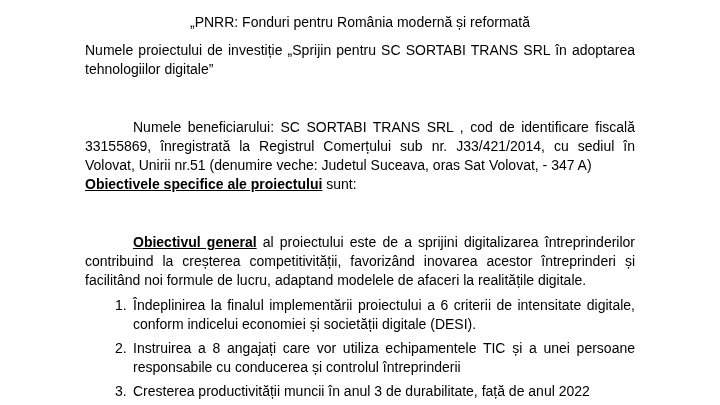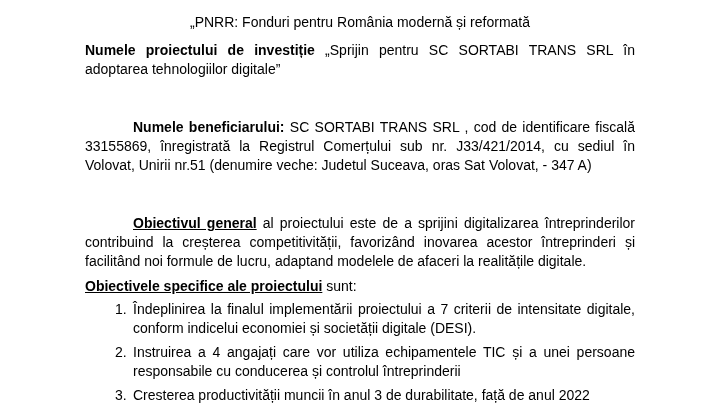--- a/index.html
+++ b/index.html
@@ -31,21 +31,21 @@
   .heading .h-line { display: block; }
   .heading .h-bold { font-weight: bold; }
   p.para {
     margin: 0 0 5px 0;
     text-align: justify;
   }
   p.indent { text-indent: 48px; margin-top: 39px; }
   p.mb0 { margin-bottom: 0; }
   p.mb6 { margin-bottom: 6px; }
   p.mb4 { margin-bottom: 4px; }
-  .b  { font-weight: bold; }
+  .b  { font-weight: normal; }
   .bu { font-weight: bold; text-decoration: underline; }
   .list-item {
     display: flex;
     margin: 0 0 5px 0;
   }
   .list-num {
     flex: 0 0 18px;
     margin-left: 30px;
   }
   .list-text {
@@ -60,32 +60,32 @@
 
   <div class="heading">
     <span class="h-line">„PNRR: Fonduri pentru România modernă și reformată</span>
   </div>
 
   <p class="para"><span class="b">Numele proiectului de investiție</span><span> „Sprijin pentru SC SORTABI TRANS SRL în adoptarea tehnologiilor digitale”</span></p>
 
   <p class="para indent mb0"><span class="b">Numele beneficiarului:</span><span> SC SORTABI TRANS SRL , cod de identificare fiscală 33155869, înregistrată la Registrul Comerțului sub nr. J33/421/2014, cu sediul în Volovat, Unirii nr.51 (denumire veche: Judetul Suceava, oras Sat Volovat, - 347 A)</span></p>
 
 
+  <p class="para mb4"><span class="bu">Obiectivele specifice ale proiectului</span><span> sunt:</span></p>
+
   <p class="para indent mb6"><span class="bu">Obiectivul general</span><span> al proiectului este de a sprijini digitalizarea întreprinderilor contribuind la creșterea competitivității, favorizând inovarea acestor întreprinderi și facilitând noi formule de lucru, adaptand modelele de afaceri la realitățile digitale.</span></p>
-
-  <p class="para mb4"><span class="bu">Obiectivele specifice ale proiectului</span><span> sunt:</span></p>
 
   <div class="list-item">
     <span class="list-num">1.</span>
-    <span class="list-text">Îndeplinirea la finalul implementării proiectului a 7  criterii de intensitate digitale, conform indicelui economiei și societății digitale (DESI).</span>
+    <span class="list-text">Îndeplinirea la finalul implementării proiectului a 6  criterii de intensitate digitale, conform indicelui economiei și societății digitale (DESI).</span>
   </div>
 
   <div class="list-item">
     <span class="list-num">2.</span>
-    <span class="list-text">Instruirea a 4 angajați care vor utiliza echipamentele TIC și a unei persoane responsabile cu conducerea și controlul întreprinderii</span>
+    <span class="list-text">Instruirea a 8 angajați care vor utiliza echipamentele TIC și a unei persoane responsabile cu conducerea și controlul întreprinderii</span>
   </div>
 
   <div class="list-item">
     <span class="list-num">3.</span>
     <span class="list-text">Cresterea productivității muncii în anul 3 de durabilitate, față de anul 2022</span>
   </div>
 
 </div>
 
 </body></html>

